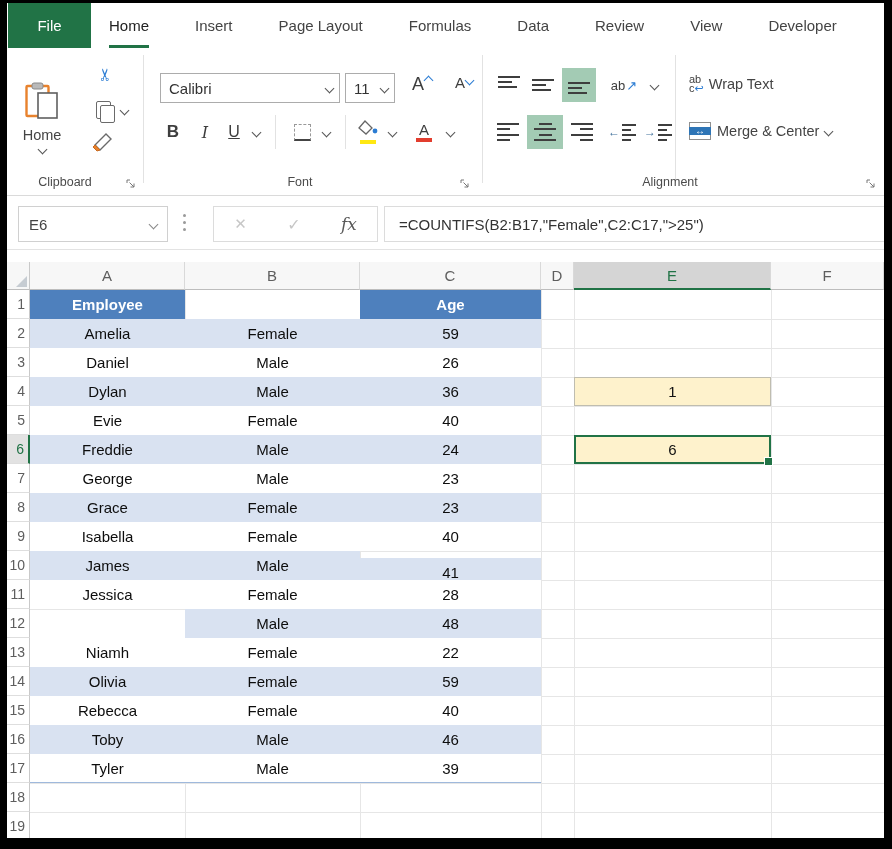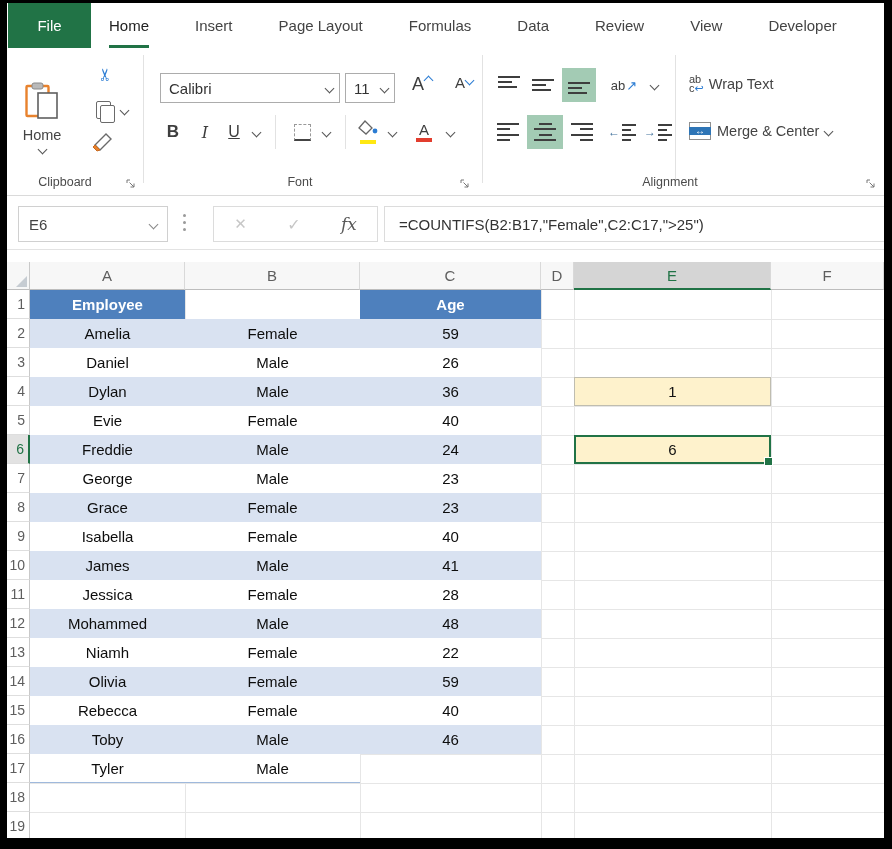--- a/index.html
+++ b/index.html
@@ -378,38 +378,38 @@
       <div class="abs tcell plain" style="left: 178px; width: 175px; top: 202px;">Male</div>
       <div class="abs tcell plain" style="left: 353px; width: 181px; top: 202px;">23</div>
       <div class="abs tcell band" style="left: 23px; width: 155px; top: 231px;">Grace</div>
       <div class="abs tcell band" style="left: 178px; width: 175px; top: 231px;">Female</div>
       <div class="abs tcell band" style="left: 353px; width: 181px; top: 231px;">23</div>
       <div class="abs tcell plain" style="left: 23px; width: 155px; top: 260px;">Isabella</div>
       <div class="abs tcell plain" style="left: 178px; width: 175px; top: 260px;">Female</div>
       <div class="abs tcell plain" style="left: 353px; width: 181px; top: 260px;">40</div>
       <div class="abs tcell band" style="left: 23px; width: 155px; top: 289px;">James</div>
       <div class="abs tcell band" style="left: 178px; width: 175px; top: 289px;">Male</div>
-      <div class="abs tcell band" style="left: 353px; width: 181px; top: 289px;">41</div>
+      <div class="abs tcell band" style="left: 353px; width: 181px; top: 296px;">41</div>
       <div class="abs tcell plain" style="left: 23px; width: 155px; top: 318px;">Jessica</div>
       <div class="abs tcell plain" style="left: 178px; width: 175px; top: 318px;">Female</div>
       <div class="abs tcell plain" style="left: 353px; width: 181px; top: 318px;">28</div>
-      <div class="abs tcell band" style="left: 23px; width: 155px; top: 347px;">Mohammed</div>
       <div class="abs tcell band" style="left: 178px; width: 175px; top: 347px;">Male</div>
       <div class="abs tcell band" style="left: 353px; width: 181px; top: 347px;">48</div>
       <div class="abs tcell plain" style="left: 23px; width: 155px; top: 376px;">Niamh</div>
       <div class="abs tcell plain" style="left: 178px; width: 175px; top: 376px;">Female</div>
       <div class="abs tcell plain" style="left: 353px; width: 181px; top: 376px;">22</div>
       <div class="abs tcell band" style="left: 23px; width: 155px; top: 405px;">Olivia</div>
       <div class="abs tcell band" style="left: 178px; width: 175px; top: 405px;">Female</div>
       <div class="abs tcell band" style="left: 353px; width: 181px; top: 405px;">59</div>
       <div class="abs tcell plain" style="left: 23px; width: 155px; top: 434px;">Rebecca</div>
       <div class="abs tcell plain" style="left: 178px; width: 175px; top: 434px;">Female</div>
       <div class="abs tcell plain" style="left: 353px; width: 181px; top: 434px;">40</div>
       <div class="abs tcell band" style="left: 23px; width: 155px; top: 463px;">Toby</div>
       <div class="abs tcell band" style="left: 178px; width: 175px; top: 463px;">Male</div>
       <div class="abs tcell band" style="left: 353px; width: 181px; top: 463px;">46</div>
       <div class="abs tcell plain tbot" style="left: 23px; width: 155px; top: 492px;">Tyler</div>
       <div class="abs tcell plain tbot" style="left: 178px; width: 175px; top: 492px;">Male</div>
+      <div class="abs tcell plain tbot" style="left: 353px; width: 181px; top: 492px;">39</div>
       <div class="abs result" style="left: 567px; width: 197px; top: 115px; height: 29px;">1</div>
       <div class="abs result sel" style="left: 567px; width: 197px; top: 173px; height: 29px;">6<span class="handle"></span></div>
     </div>
 
 </div>
 
 </body></html>

